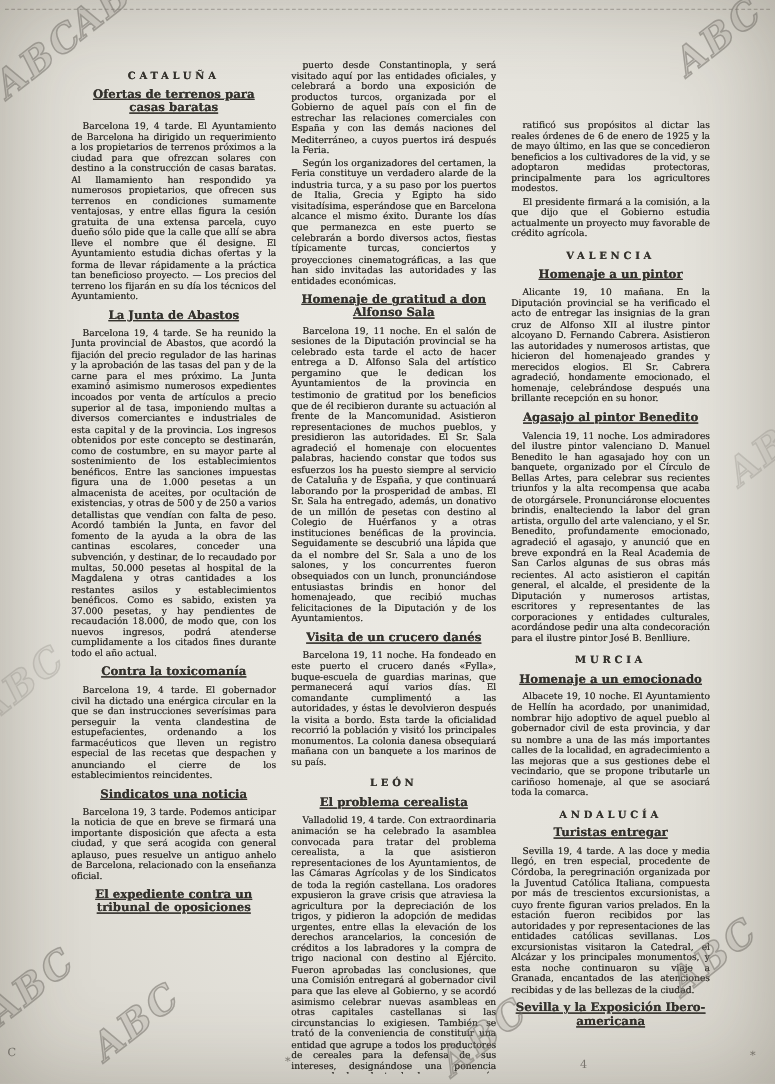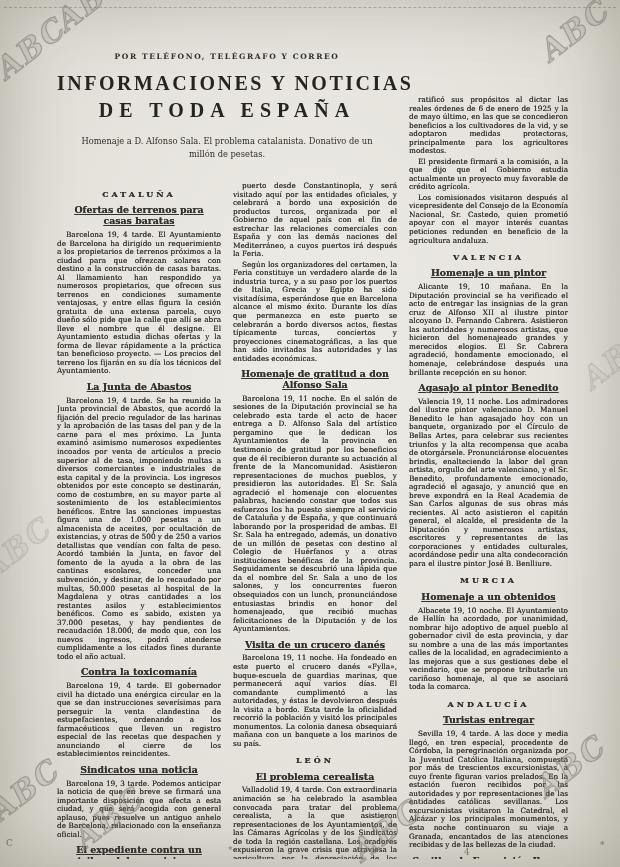--- a/index.html
+++ b/index.html
@@ -47,26 +47,20 @@
       <div class="watermark faint" style="left: 578px; top: 340px;">ABC</div>
       <div class="watermark faint" style="left: -22px; top: 530px;">ABC</div>
       <div class="watermark" style="left: -14px; top: 772px;">ABC</div>
       <div class="watermark" style="left: 70px; top: 800px;">ABC</div>
       <div class="watermark" style="left: 348px; top: 812px;">ABC</div>
       <div class="watermark" style="left: 532px; top: 748px;">ABC</div>
     </div>
 
   <div class="content">
     <div class="left">
-      <div class="header">
-        <div class="kicker">POR TELÉFONO, TELÉGRAFO Y CORREO</div>
-        <div class="title">INFORMACIONES Y NOTICIAS</div>
-        <div class="title title2">DE TODA ESPAÑA</div>
-        <div class="subtitle">Homenaje a D. Alfonso Sala. El problema catalanista. Donativo de un millón de pesetas.</div>
-      </div>
       <div class="cols">
         <div class="col">
             <div class="section-header">CATALUÑA</div>
             <div class="article-headline">Ofertas de terrenos para casas baratas</div>
             <div class="article-body">Barcelona 19, 4 tarde. El Ayuntamiento de Barcelona ha dirigido un requerimiento a los propietarios de terrenos próximos a la ciudad para que ofrezcan solares con destino a la construcción de casas baratas. Al llamamiento han respondido ya numerosos propietarios, que ofrecen sus terrenos en condiciones sumamente ventajosas, y entre ellas figura la cesión gratuita de una extensa parcela, cuyo dueño sólo pide que la calle que allí se abra lleve el nombre que él designe. El Ayuntamiento estudia dichas ofertas y la forma de llevar rápidamente a la práctica tan beneficioso proyecto. — Los precios del terreno los fijarán en su día los técnicos del Ayuntamiento.</div>
             <div class="article-headline">La Junta de Abastos</div>
             <div class="article-body">Barcelona 19, 4 tarde. Se ha reunido la Junta provincial de Abastos, que acordó la fijación del precio regulador de las harinas y la aprobación de las tasas del pan y de la carne para el mes próximo. La Junta examinó asimismo numerosos expedientes incoados por venta de artículos a precio superior al de tasa, imponiendo multas a diversos comerciantes e industriales de esta capital y de la provincia. Los ingresos obtenidos por este concepto se destinarán, como de costumbre, en su mayor parte al sostenimiento de los establecimientos benéficos. Entre las sanciones impuestas figura una de 1.000 pesetas a un almacenista de aceites, por ocultación de existencias, y otras de 500 y de 250 a varios detallistas que vendían con falta de peso. Acordó también la Junta, en favor del fomento de la ayuda a la obra de las cantinas escolares, conceder una subvención, y destinar, de lo recaudado por multas, 50.000 pesetas al hospital de la Magdalena y otras cantidades a los restantes asilos y establecimientos benéficos. Como es sabido, existen ya 37.000 pesetas, y hay pendientes de recaudación 18.000, de modo que, con los nuevos ingresos, podrá atenderse cumplidamente a los citados fines durante todo el año actual.</div>
             <div class="article-headline">Contra la toxicomanía</div>
             <div class="article-body">Barcelona 19, 4 tarde. El gobernador civil ha dictado una enérgica circular en la que se dan instrucciones severísimas para perseguir la venta clandestina de estupefacientes, ordenando a los farmacéuticos que lleven un registro especial de las recetas que despachen y anunciando el cierre de los establecimientos reincidentes.</div>
             <div class="article-headline">Sindicatos una noticia</div>
@@ -82,28 +76,27 @@
             <div class="article-body">Barcelona 19, 11 noche. Ha fondeado en este puerto el crucero danés «Fylla», buque-escuela de guardias marinas, que permanecerá aquí varios días. El comandante cumplimentó a las autoridades, y éstas le devolvieron después la visita a bordo. Esta tarde la oficialidad recorrió la población y visitó los principales monumentos. La colonia danesa obsequiará mañana con un banquete a los marinos de su país.</div>
             <div class="section-header">LEÓN</div>
             <div class="article-headline">El problema cerealista</div>
             <div class="article-body">Valladolid 19, 4 tarde. Con extraordinaria animación se ha celebrado la asamblea convocada para tratar del problema cerealista, a la que asistieron representaciones de los Ayuntamientos, de las Cámaras Agrícolas y de los Sindicatos de toda la región castellana. Los oradores expusieron la grave crisis que atraviesa la agricultura por la depreciación de los trigos, y pidieron la adopción de medidas urgentes, entre ellas la elevación de los derechos arancelarios, la concesión de créditos a los labradores y la compra de trigo nacional con destino al Ejército. Fueron aprobadas las conclusiones, que una Comisión entregará al gobernador civil para que las eleve al Gobierno, y se acordó asimismo celebrar nuevas asambleas en otras capitales castellanas si las circunstancias lo exigiesen. También se trató de la conveniencia de constituir una entidad que agrupe a todos los productores de cereales para la defensa de sus intereses, designándose una ponencia encargada de redactar las bases, que serán sometidas a la aprobación de una próxima asamblea. El acto terminó en medio del mayor entusiasmo.</div>
           </div>
       </div>
     </div>
     <div class="col col3">
         <div class="article-body">ratificó sus propósitos al dictar las reales órdenes de 6 de enero de 1925 y la de mayo último, en las que se concedieron beneficios a los cultivadores de la vid, y se adoptaron medidas protectoras, principalmente para los agricultores modestos.</div>
         <div class="article-body">El presidente firmará a la comisión, a la que dijo que el Gobierno estudia actualmente un proyecto muy favorable de crédito agrícola.</div>
-        <div class="article-body">Los comisionados visitaron después al vicepresidente del Consejo de la Economía Nacional, Sr. Castedo, quien prometió apoyar con el mayor interés cuantas peticiones redunden en beneficio de la agricultura andaluza.</div>
         <div class="section-header">VALENCIA</div>
         <div class="article-headline">Homenaje a un pintor</div>
         <div class="article-body">Alicante 19, 10 mañana. En la Diputación provincial se ha verificado el acto de entregar las insignias de la gran cruz de Alfonso XII al ilustre pintor alcoyano D. Fernando Cabrera. Asistieron las autoridades y numerosos artistas, que hicieron del homenajeado grandes y merecidos elogios. El Sr. Cabrera agradeció, hondamente emocionado, el homenaje, celebrándose después una brillante recepción en su honor.</div>
         <div class="article-headline">Agasajo al pintor Benedito</div>
         <div class="article-body">Valencia 19, 11 noche. Los admiradores del ilustre pintor valenciano D. Manuel Benedito le han agasajado hoy con un banquete, organizado por el Círculo de Bellas Artes, para celebrar sus recientes triunfos y la alta recompensa que acaba de otorgársele. Pronunciáronse elocuentes brindis, enalteciendo la labor del gran artista, orgullo del arte valenciano, y el Sr. Benedito, profundamente emocionado, agradeció el agasajo, y anunció que en breve expondrá en la Real Academia de San Carlos algunas de sus obras más recientes. Al acto asistieron el capitán general, el alcalde, el presidente de la Diputación y numerosos artistas, escritores y representantes de las corporaciones y entidades culturales, acordándose pedir una alta condecoración para el ilustre pintor José B. Benlliure.</div>
         <div class="section-header">MURCIA</div>
-        <div class="article-headline">Homenaje a un obtenidos</div>
+        <div class="article-headline">Homenaje a un emocionado</div>
         <div class="article-body">Albacete 19, 10 noche. El Ayuntamiento de Hellín ha acordado, por unanimidad, nombrar hijo adoptivo de aquel pueblo al gobernador civil de esta provincia, y dar su nombre a una de las más importantes calles de la localidad, en agradecimiento a las mejoras que a sus gestiones debe el vecindario, que se propone tributarle un cariñoso homenaje, al que se asociará toda la comarca.</div>
         <div class="section-header">ANDALUCÍA</div>
         <div class="article-headline">Turistas entregar</div>
         <div class="article-body">Sevilla 19, 4 tarde. A las doce y media llegó, en tren especial, procedente de Córdoba, la peregrinación organizada por la Juventud Católica Italiana, compuesta por más de trescientos excursionistas, a cuyo frente figuran varios prelados. En la estación fueron recibidos por las autoridades y por representaciones de las entidades católicas sevillanas. Los excursionistas visitaron la Catedral, el Alcázar y los principales monumentos, y esta noche continuaron su viaje a Granada, encantados de las atenciones recibidas y de las bellezas de la ciudad.</div>
         <div class="article-headline">Sevilla y la Exposición Ibero-americana</div>
       </div>
   </div>
 
   <div id="marks">
       <span class="margin-mark" style="left: 6px; top: 838px;">C</span>

